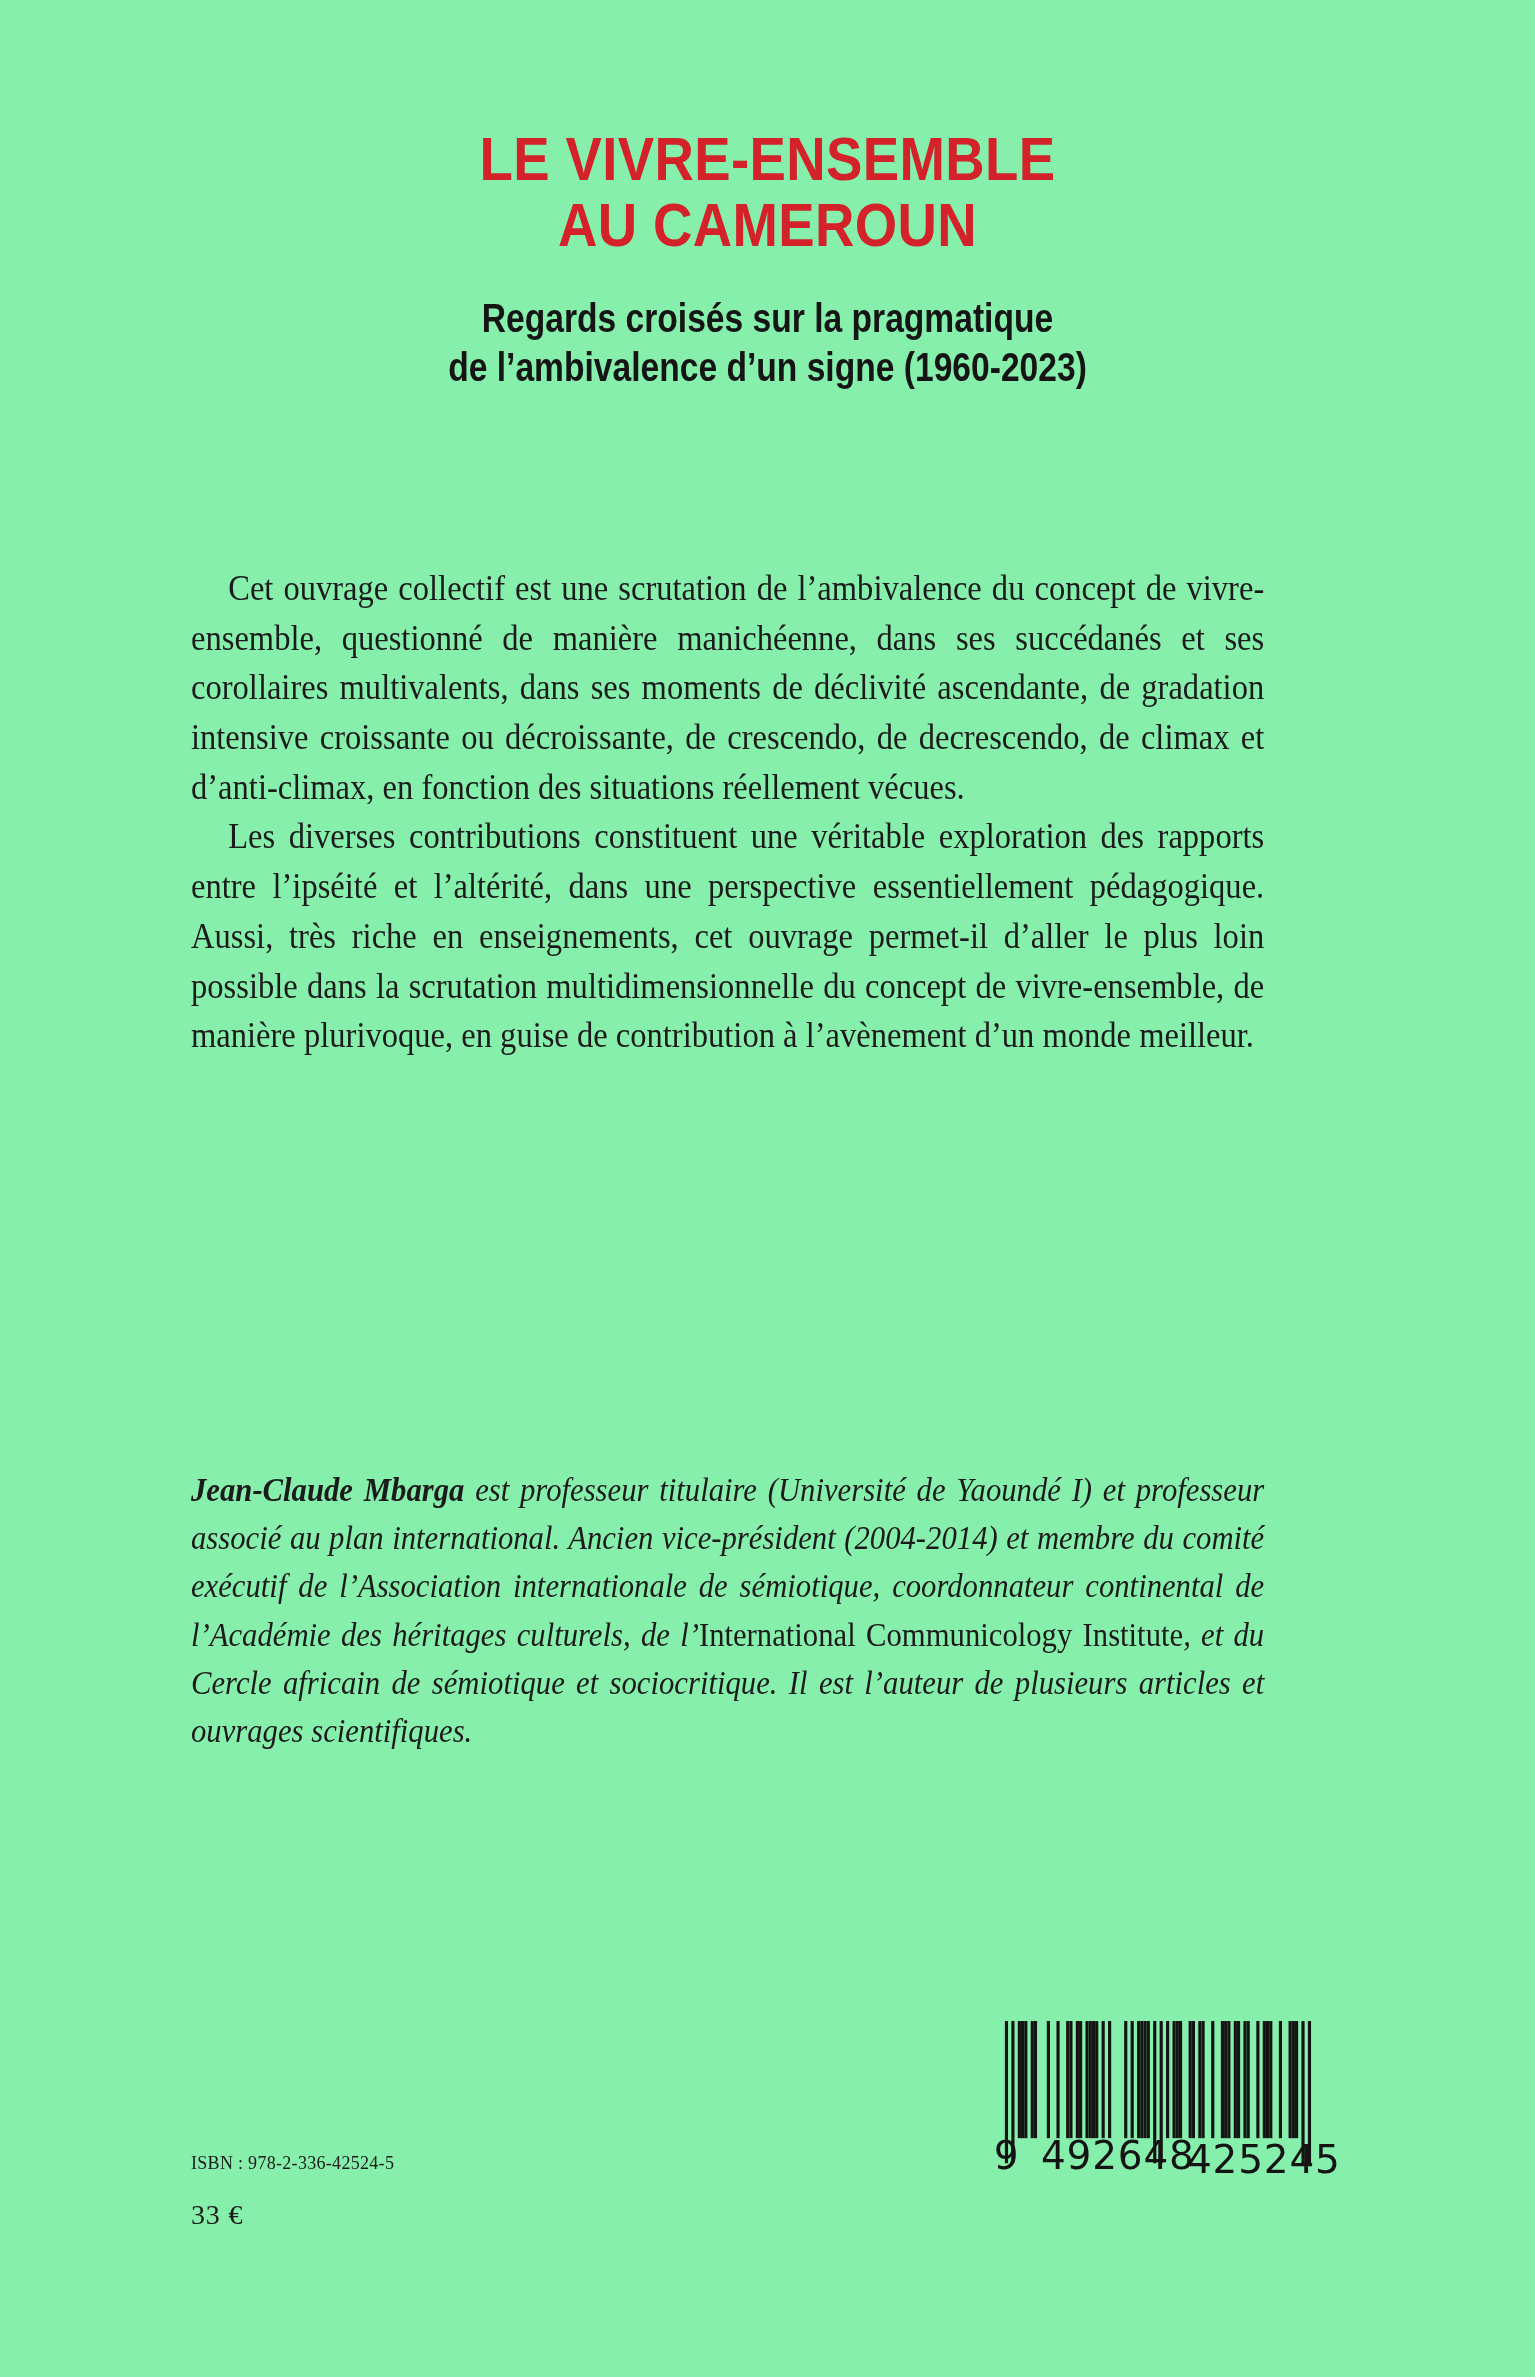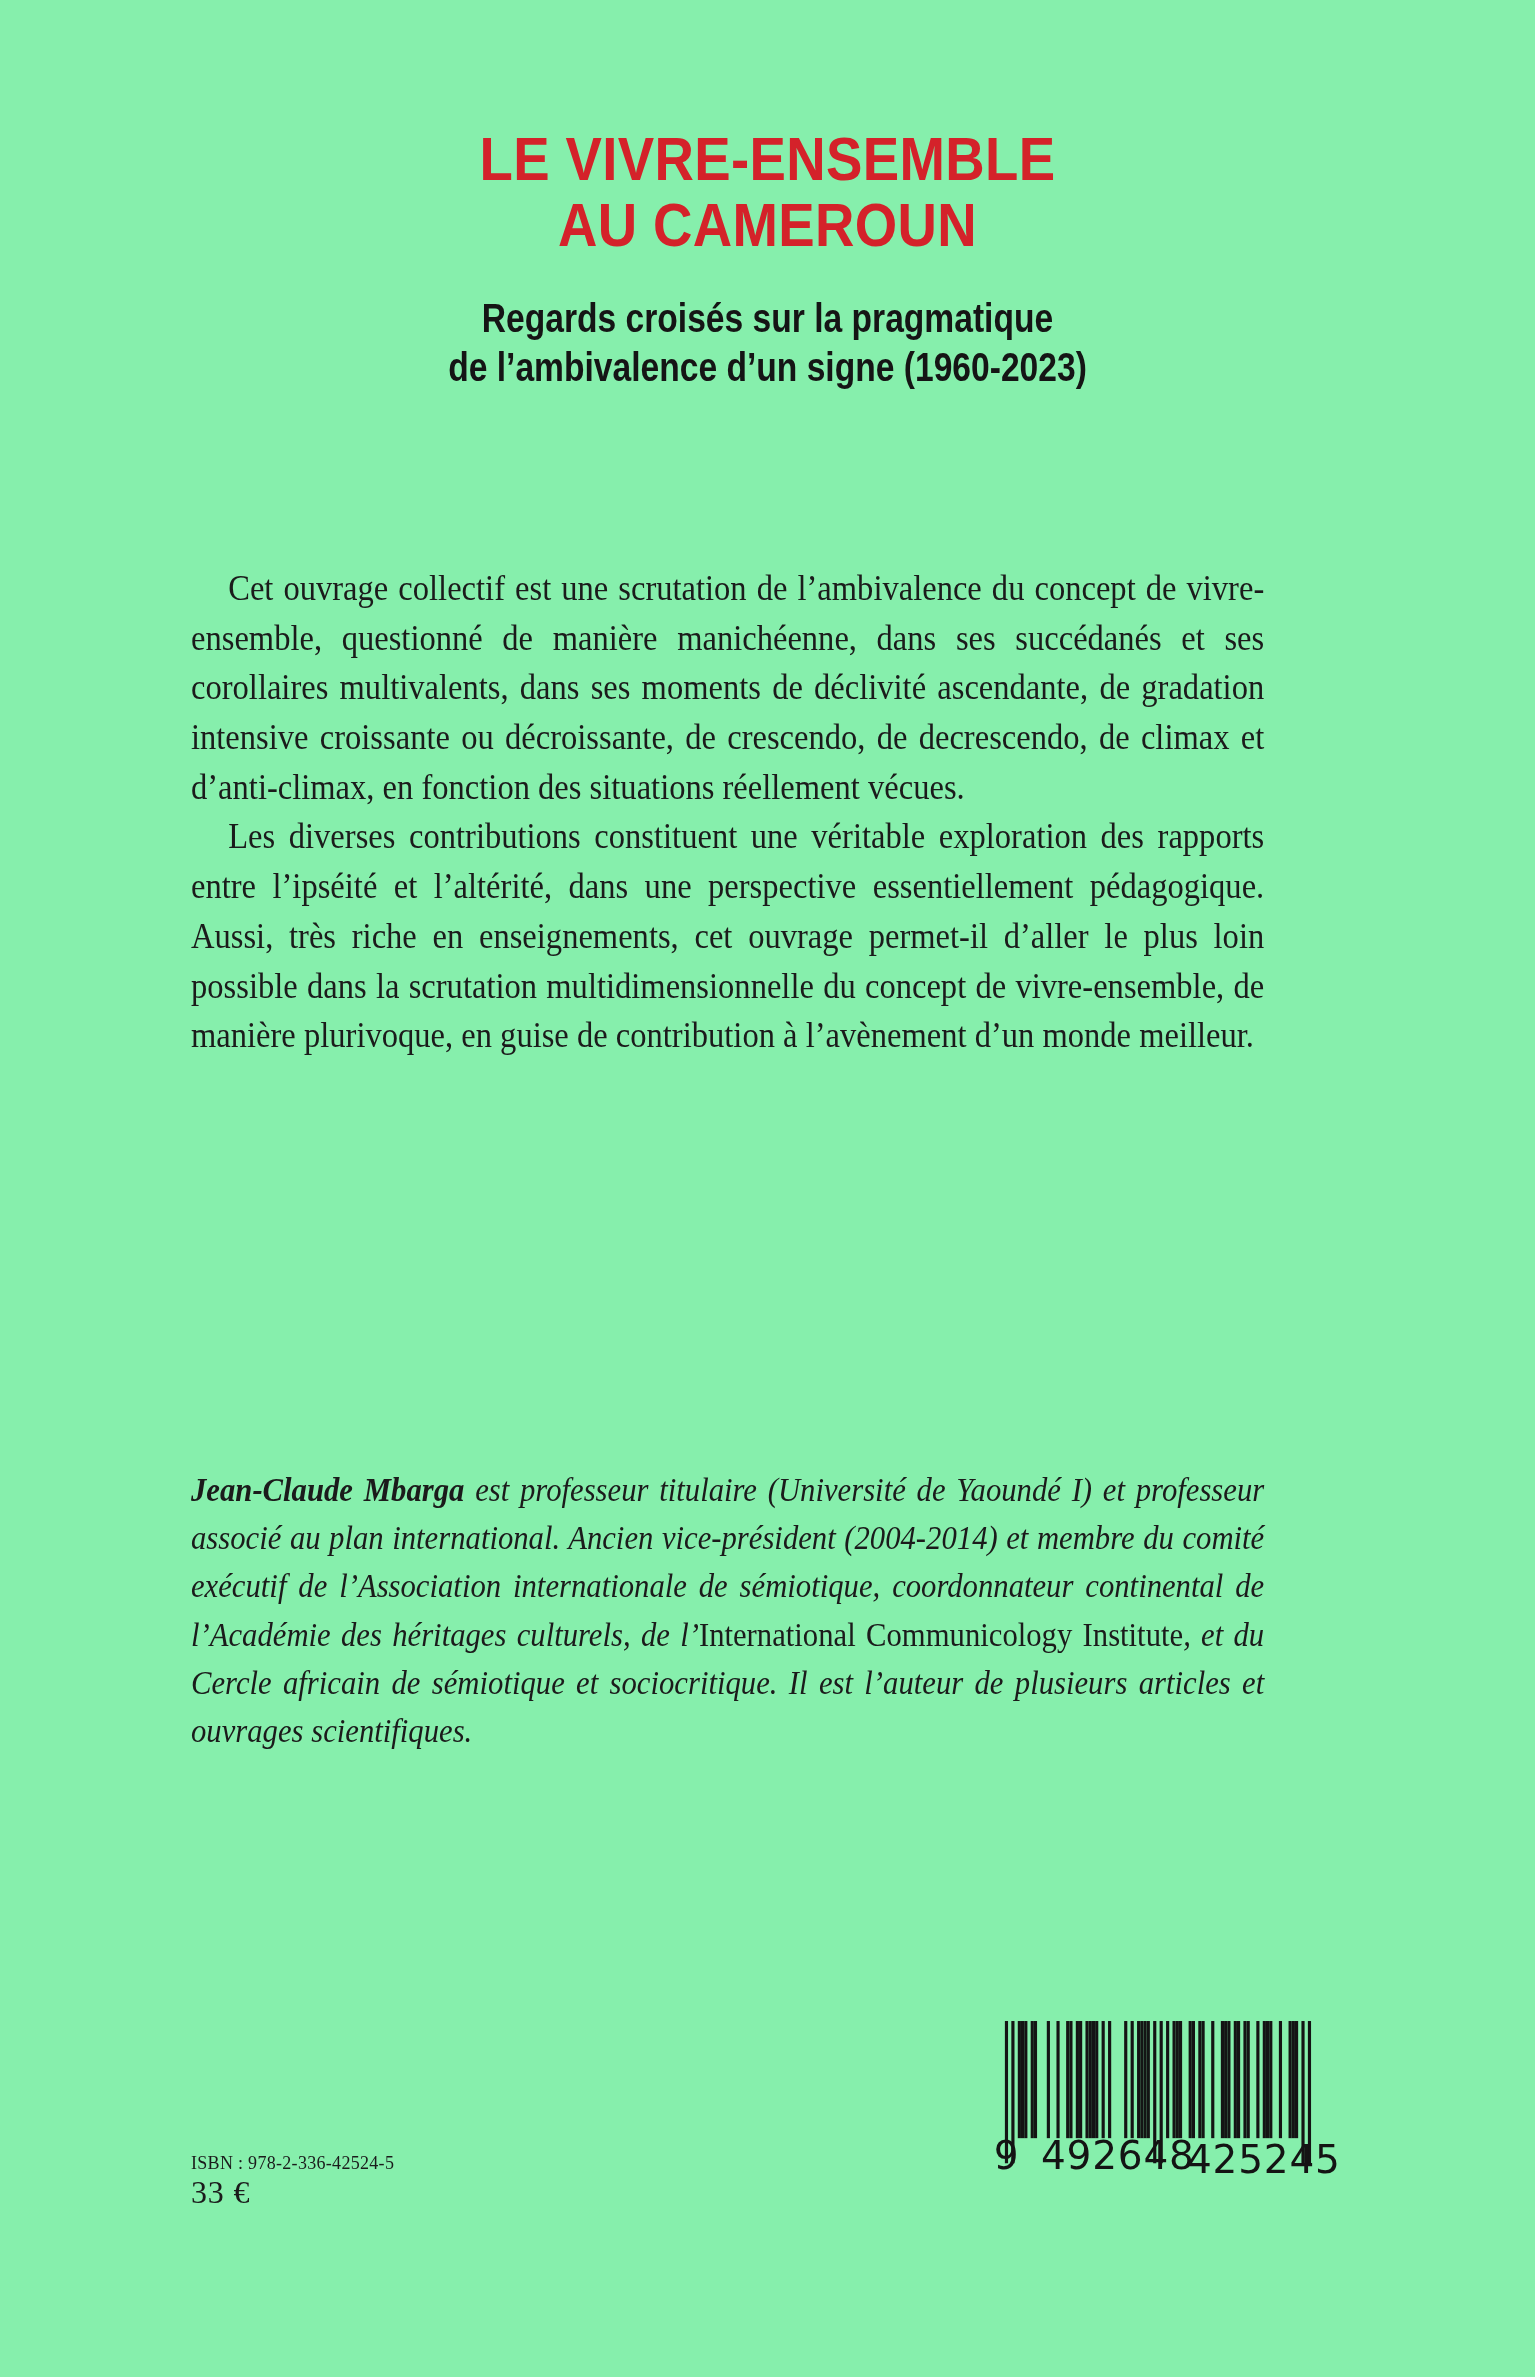--- a/index.html
+++ b/index.html
@@ -107,21 +107,22 @@
     top: 2153px;
     font-family: "Liberation Serif", "DejaVu Serif", serif;
     color: #1b1b1b;
   }
   .isbn-line {
     font-size: 18px;
     letter-spacing: 0.3px;
     white-space: nowrap;
   }
   .price-line {
-    font-size: 32px;
+    font-size: 28px;
+    margin-top: 25px;
     letter-spacing: 0.8px;
   }
 
   
   .barcode-wrap {
     position: absolute;
     left: 992px;
     top: 2016px;
     width: 332px;
   }

